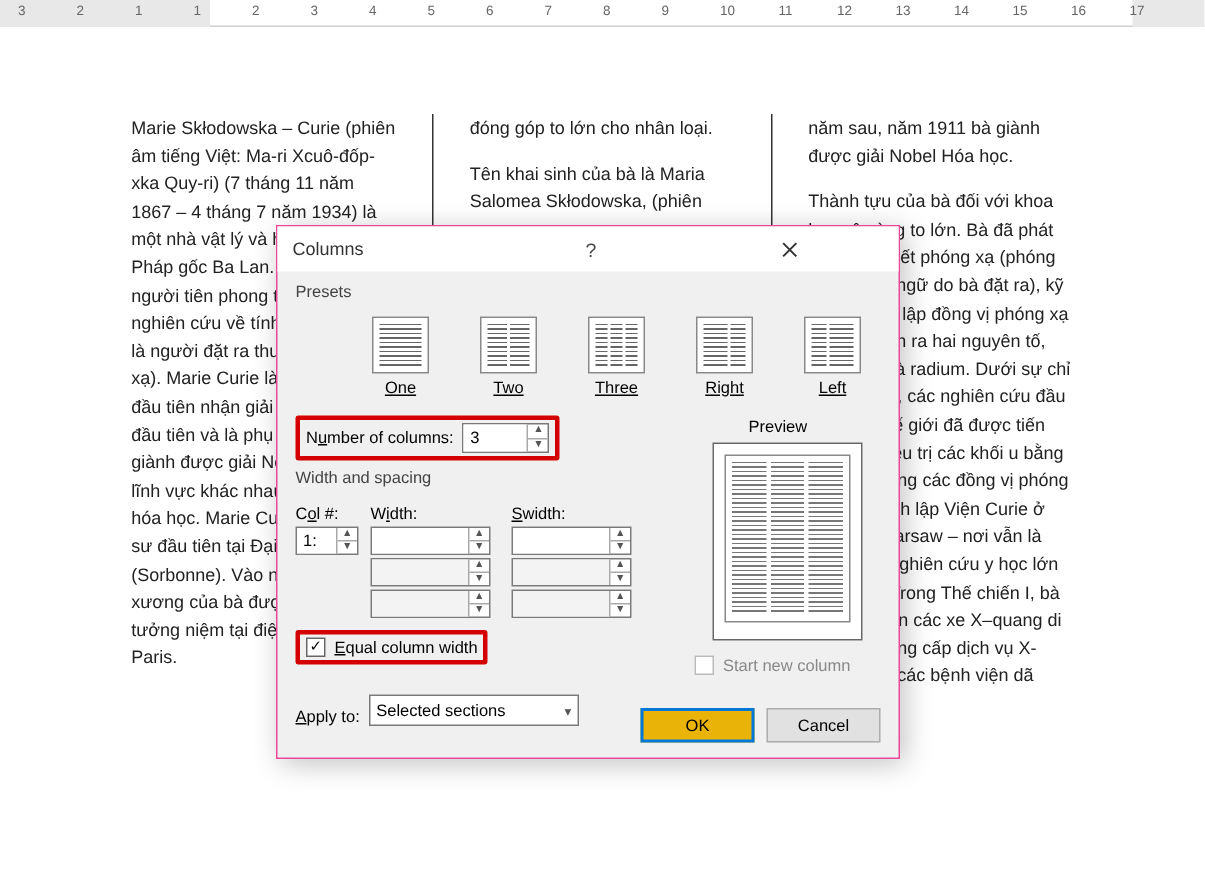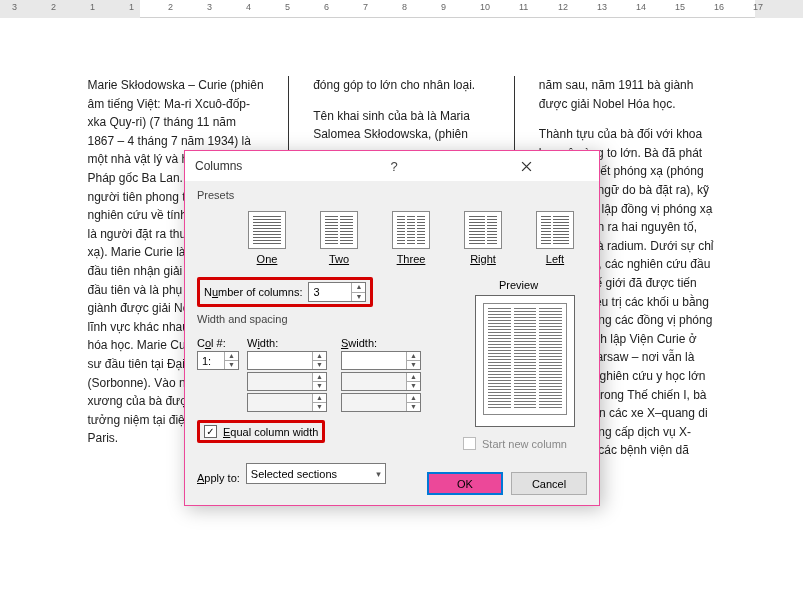--- a/index.html
+++ b/index.html
@@ -60,21 +60,21 @@
 .pv-inner { width: 86%; height: 86%; margin: 7% auto; border: 1px solid #888; display: flex; gap: 3px; padding: 4px; }
 .pv-c { flex: 1; background: repeating-linear-gradient(#777,#777 1px,#fff 1px,#fff 3px); }
 
 .right-col { position:absolute; left:278px; top:112px; width:124px; }
 .prev-lbl { font-size: 11px; margin-top: 16px; margin-bottom: 2px; padding-left: 36px; }
 
 .startnew { font-size: 11px; color: #888; display: flex; align-items: center; gap: 6px; margin-top: 10px; }
 
 .btnrow { position: absolute; right: 12px; bottom: 10px; display: flex; gap: 8px; }
 .btn { min-width: 76px; height: 23px; border: 1px solid #adadad; background: #e1e1e1; font-size: 11px; display: inline-flex; align-items: center; justify-content: center; }
-.btn.primary { border: 2px solid #0078d7; background: #ec4899; }
+.btn.primary { border: 2px solid #0078d7; background: #eab308; }
 
 .applyrow { display: flex; align-items: flex-end; gap: 6px; margin-top: 20px; }
 .select { border: 1px solid #7a7a7a; background: #fff; height: 21px; width: 140px; display: flex; align-items: center; padding: 0 4px; font-size: 11px; justify-content: space-between; }
 .select .caret { font-size: 9px; color: #555; }
 
 .u { text-decoration: underline; }
 </style>
 </head>
 <body>
 

